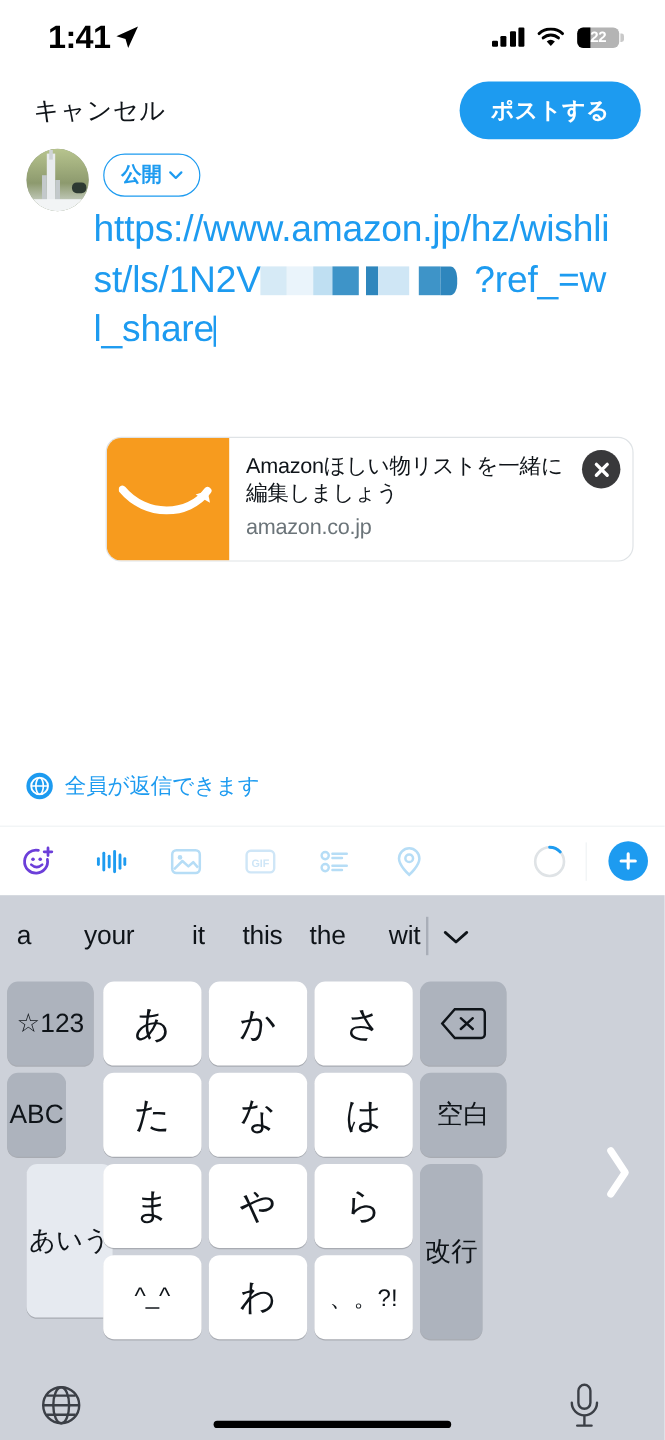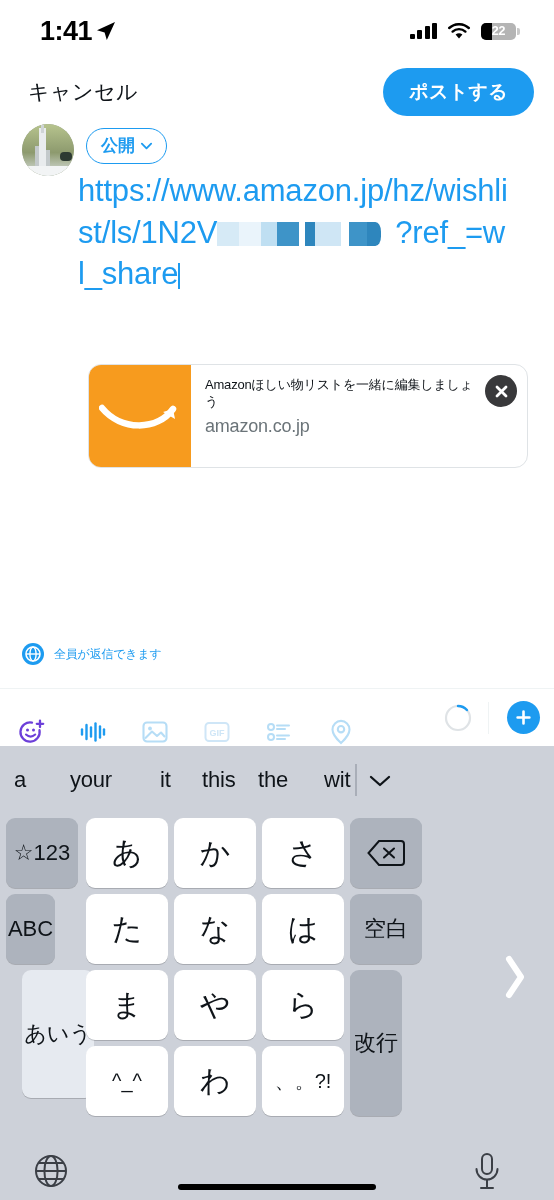--- a/index.html
+++ b/index.html
@@ -78,44 +78,44 @@
 
   
   .card {
     position:absolute; left:88px; top:240px; width:440px; height:104px;
     border:1px solid #dfe3e6; border-radius:13px; background:#fff;
     display:flex; overflow:hidden;
   }
   .card-thumb { width:102px; flex:0 0 102px; background:#f79b1e; position:relative; }
   .card-thumb svg { position:absolute; left:10px; top:30px; }
   .card-body { flex:1; padding:12px 44px 10px 14px; position:relative; }
-  .card-title { font-size:13px; line-height:1.3; color:#0f1419; letter-spacing:-0.2px; }
+  .card-title { font-size:18px; line-height:1.3; color:#0f1419; letter-spacing:-0.2px; }
   .card-domain { font-size:18px; color:#6b7479; margin-top:5px; letter-spacing:-0.2px; }
   .card-close {
     position:absolute; right:10px; top:10px; width:32px; height:32px; border-radius:50%;
     background:#39393b; display:flex; align-items:center; justify-content:center; cursor:pointer;
   }
   .card-close svg { display:block; }
 
   
   .reply-row {
     position:absolute; left:22px; top:643px; display:flex; align-items:center; gap:10px;
     cursor:pointer;
   }
   .globe-badge { width:22px; height:22px; border-radius:50%; background:#1d9bf0;
                  display:flex; align-items:center; justify-content:center; }
-  .reply-txt { font-size:12px; color:#1d9bf0; font-weight:400; letter-spacing:-0.2px; }
+  .reply-txt { font-size:18px; color:#1d9bf0; font-weight:400; letter-spacing:-0.2px; }
 
   
   .toolbar {
     position:absolute; left:0; top:688px; width:554px; height:58px;
     border-top:1px solid #eff3f4; display:flex; align-items:center;
   }
   .tb-icons { display:flex; align-items:center; }
-  .tb-btn { width:62px; height:58px; display:flex; align-items:flex-end; justify-content:center;
+  .tb-btn { width:62px; height:58px; display:flex; align-items:center; justify-content:center;
             background:none; border:none; cursor:pointer; }
   .tb-right { margin-left:auto; display:flex; align-items:center; gap:0; padding-right:14px; }
   .ring { width:28px; height:28px; position:relative; }
   .divider { width:1px; height:32px; background:#eff3f4; margin:0 18px 0 16px; }
   .plus-btn { width:33px; height:33px; border-radius:50%; background:#1d9bf0;
               display:flex; align-items:center; justify-content:center; border:none; cursor:pointer; }
 
   
   .kb { position:absolute; left:0; top:746px; width:554px; height:454px; background:#cdd1d9; }
   .suggest { height:68px; display:flex; align-items:center; position:relative; }

